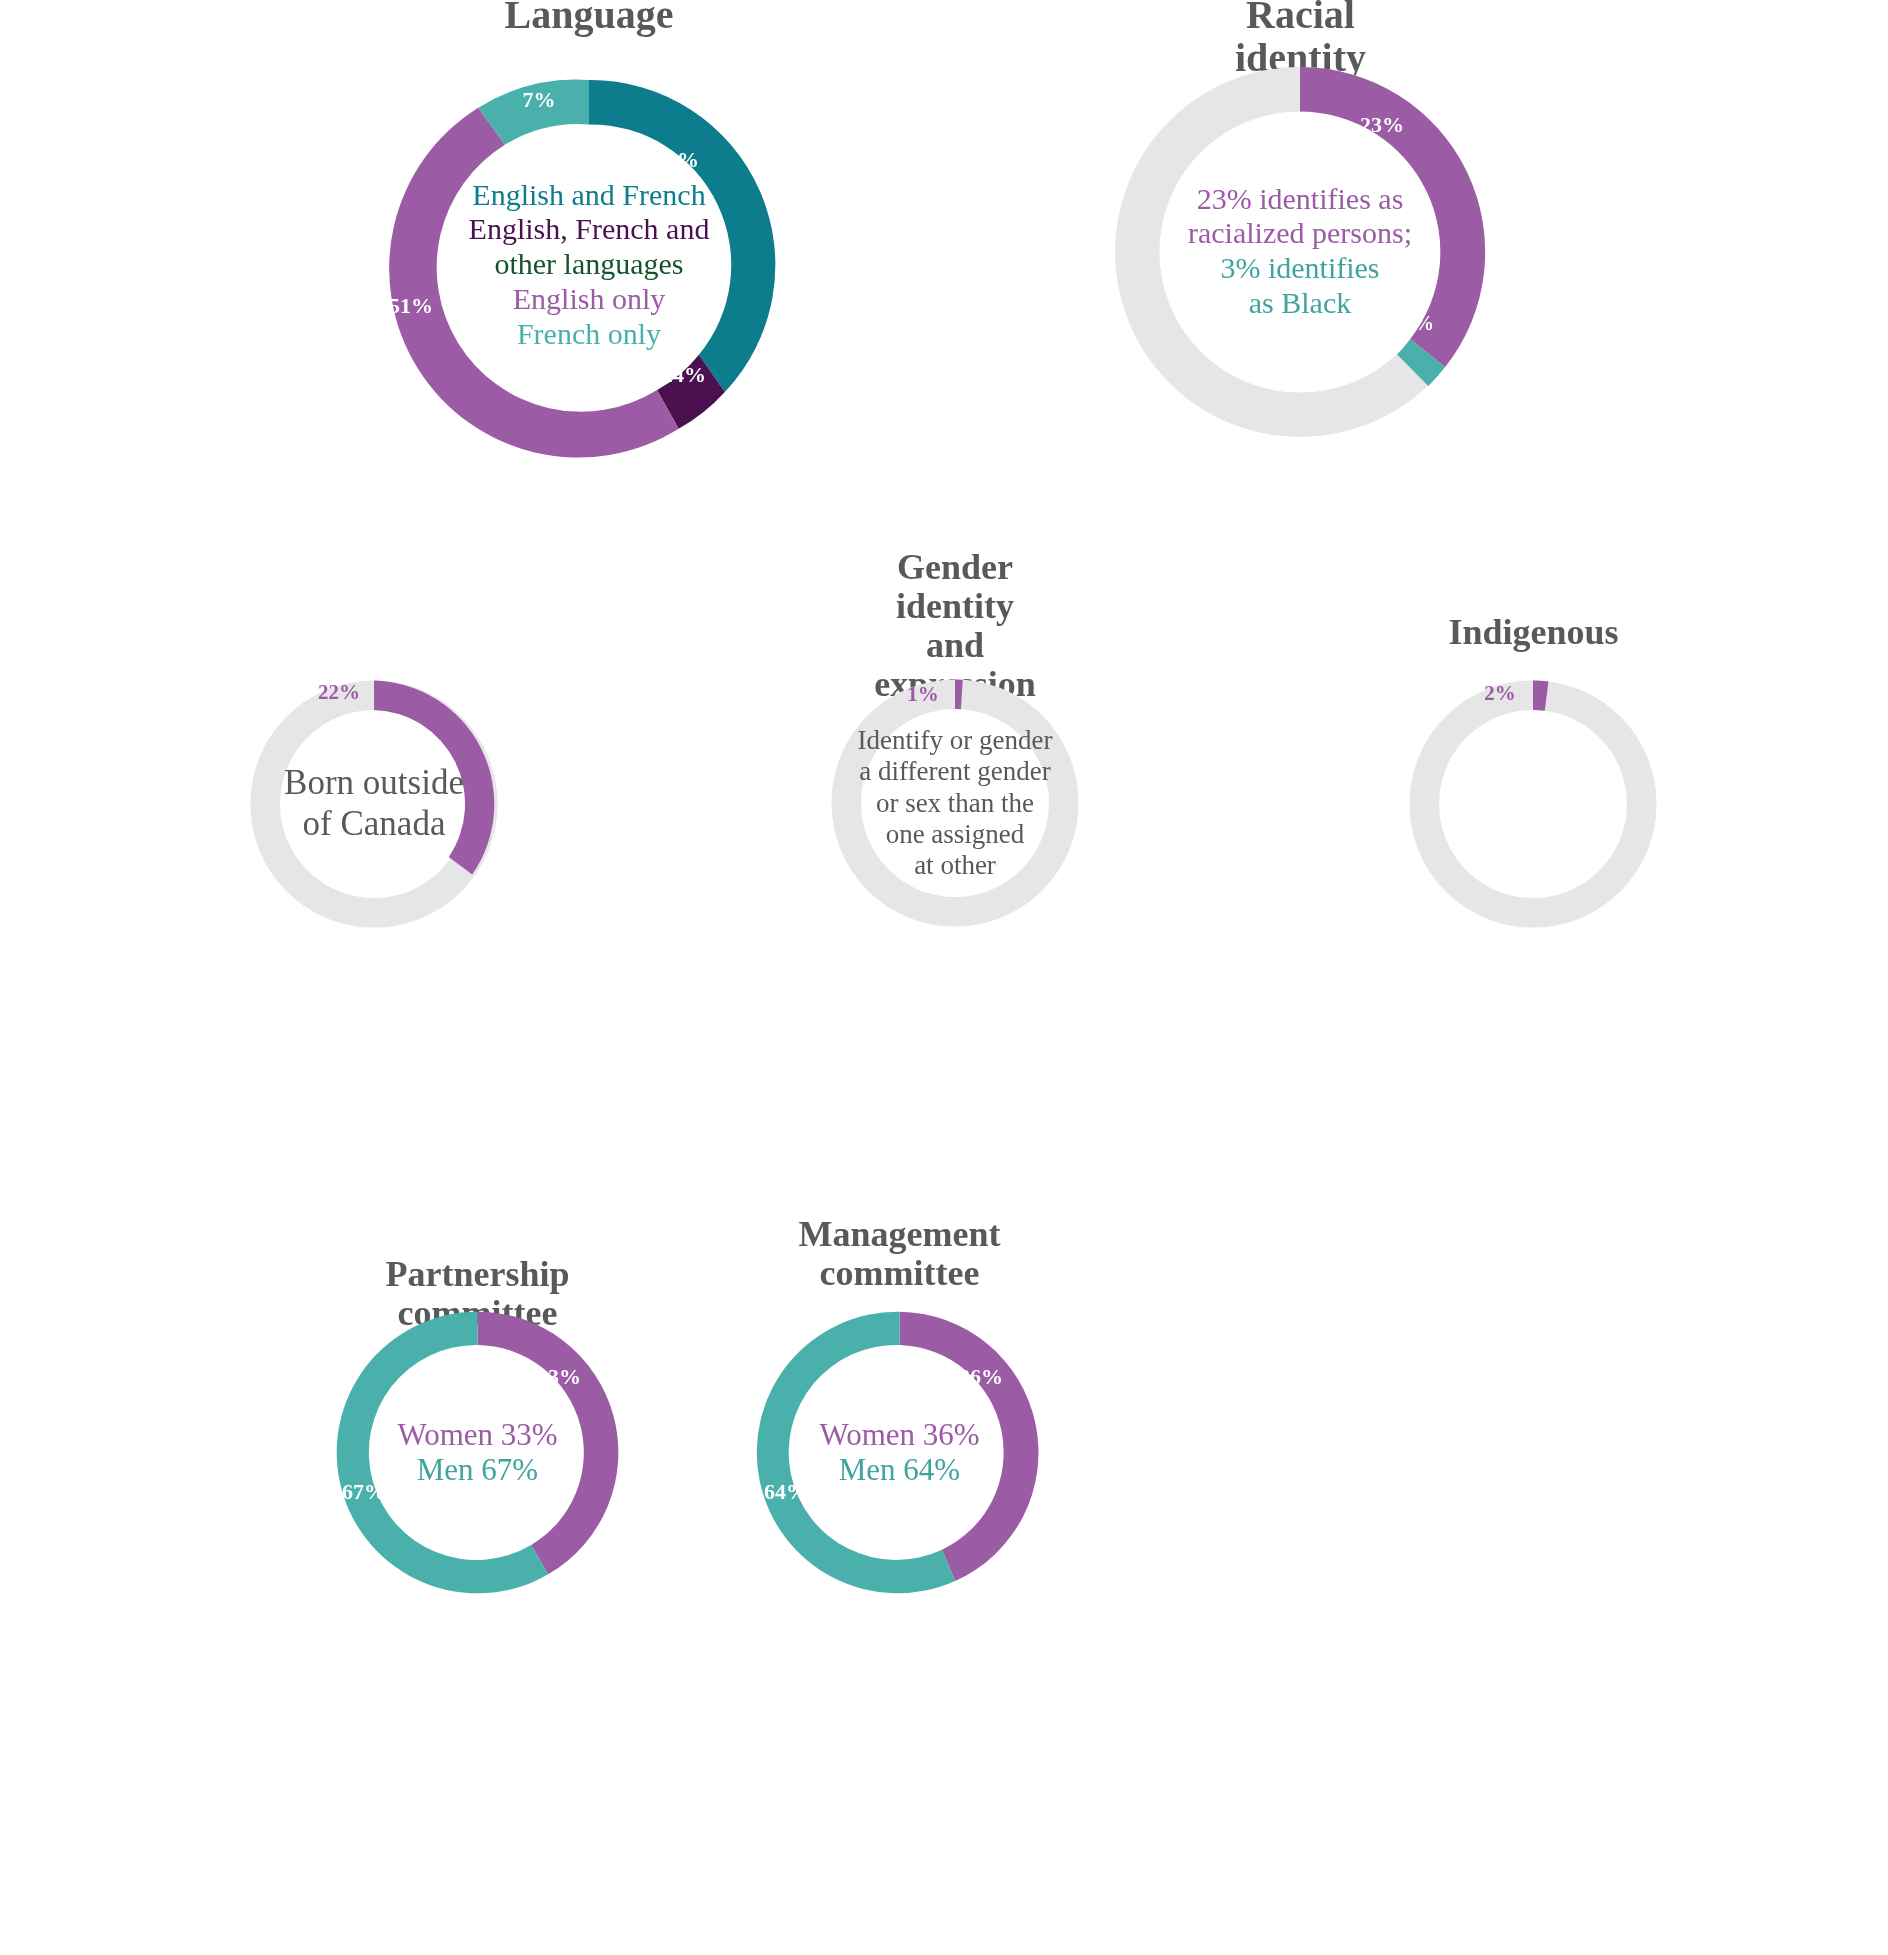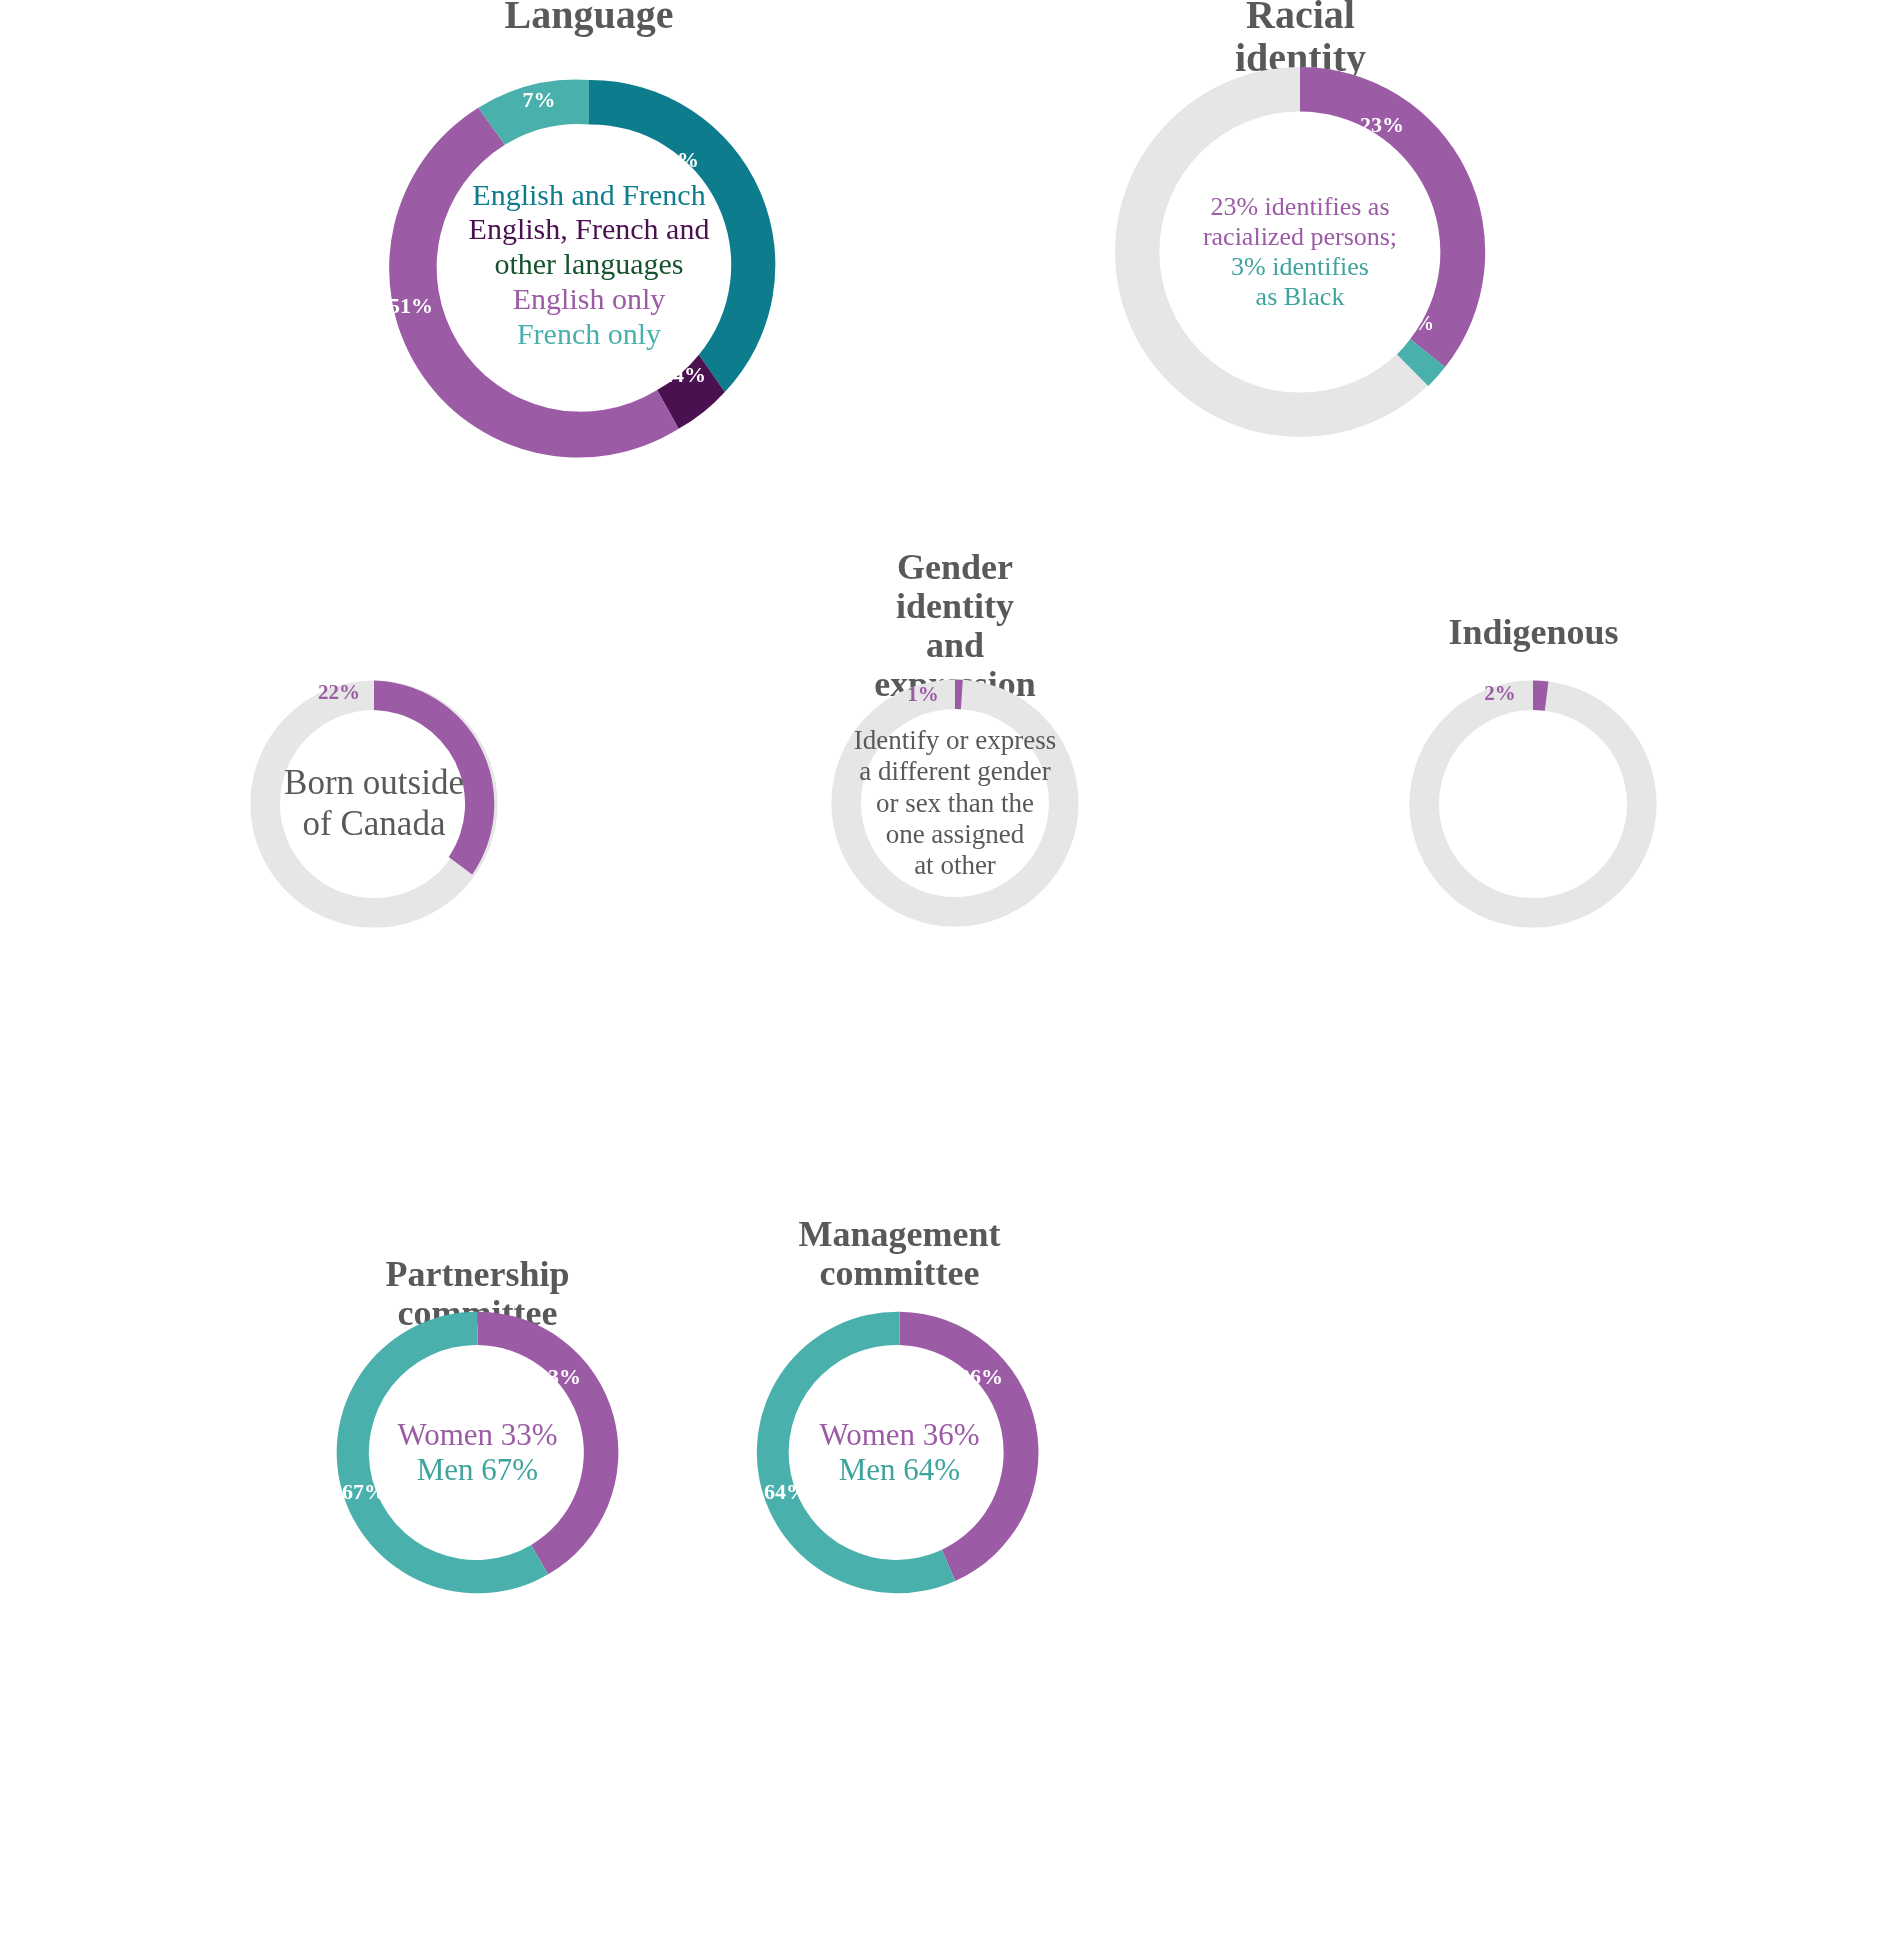--- a/index.html
+++ b/index.html
@@ -83,21 +83,21 @@
     <div class="donut-wrap" style="left:11px; top:37px; width:444px; height:444px;">
       <svg width="444" height="444" viewBox="0 0 600 600">
         <g>
           <circle cx="300" cy="300" r="220" fill="none" stroke="#E6E6E6" stroke-width="60"></circle>
           <path d="M 300 50 A 250 250 0 0 1 496.1 455.4 L 449.0 417.5 A 190 190 0 0 0 300 110 Z" fill="#9B5BA5"></path>
           <path d="M 496.1 455.4 A 250 250 0 0 1 473.4 481.0 L 431.2 438.5 A 190 190 0 0 0 449.0 417.5 Z" fill="#4AB0AB"></path>
         </g>
       </svg>
       <div class="slice-label" style="left:304px; top:95px; font-size:22px; color:#FFFFFF;">23%</div>
       <div class="slice-label" style="left:341px; top:293px; font-size:20px; color:#FFFFFF;">3%</div>
-      <div class="center-text" style="font-size:26px; width:311px;font-family:Liberation Serif, serif;">
+      <div class="center-text" style="font-size:30px; width:311px;font-family:Liberation Serif, serif;">
         <span class="ct-line" style="color:#9B5BA5;">23% identifies as</span>
         <span class="ct-line" style="color:#9B5BA5;">racialized persons;</span>
         <span class="ct-line" style="color:#3FA39E;">3% identifies</span>
         <span class="ct-line" style="color:#3FA39E;">as Black</span>
       </div>
     </div>
   </div>
 
   <div class="chart" style="left:141px; top:593px; width:459px; height:474px;">
     <div class="donut-wrap" style="left:85px; top:63px; width:296px; height:296px;">
@@ -120,21 +120,21 @@
 and expression</div>
     <div class="donut-wrap" style="left:74px; top:107px; width:296px; height:296px;">
       <svg width="296" height="296" viewBox="0 0 400 400">
         <g>
           <circle cx="200" cy="200" r="147" fill="none" stroke="#E6E6E6" stroke-width="40"></circle>
           <path d="M 200 33 A 167 167 0 0 1 210.5 33.3 L 208.0 73.3 A 127 127 0 0 0 200 73 Z" fill="#9B5BA5"></path>
         </g>
       </svg>
       <div class="slice-label" style="left:116px; top:39px; font-size:21px; color:#9B5BA5;">1%</div>
       <div class="center-text" style="font-size:27px; width:244px;">
-        <span class="ct-line" style="color:#58595B;">Identify or express</span>
+        <span class="ct-line" style="color:#58595B;">Identify or gender</span>
         <span class="ct-line" style="color:#58595B;">a different gender</span>
         <span class="ct-line" style="color:#58595B;">or sex than the</span>
         <span class="ct-line" style="color:#58595B;">one assigned</span>
         <span class="ct-line" style="color:#58595B;">at other</span>
       </div>
     </div>
   </div>
 
   <div class="chart" style="left:1300px; top:593px; width:467px; height:474px;">
     <div class="chart-title" style="top:0px; font-size:36px;margin-top:20px;">Indigenous</div>

